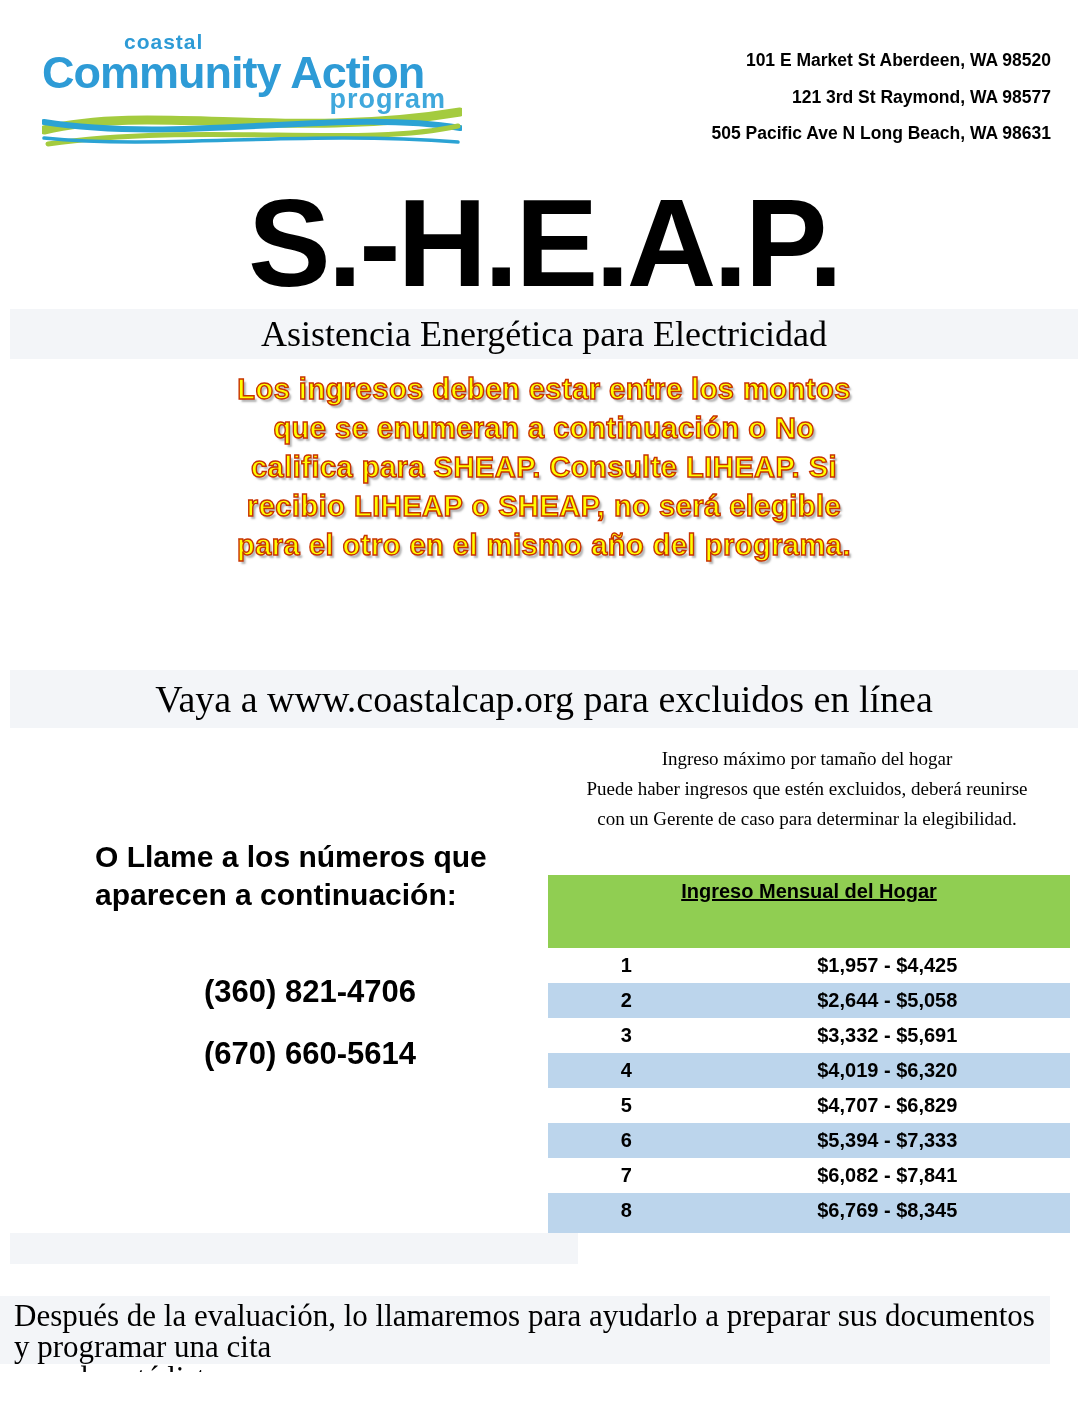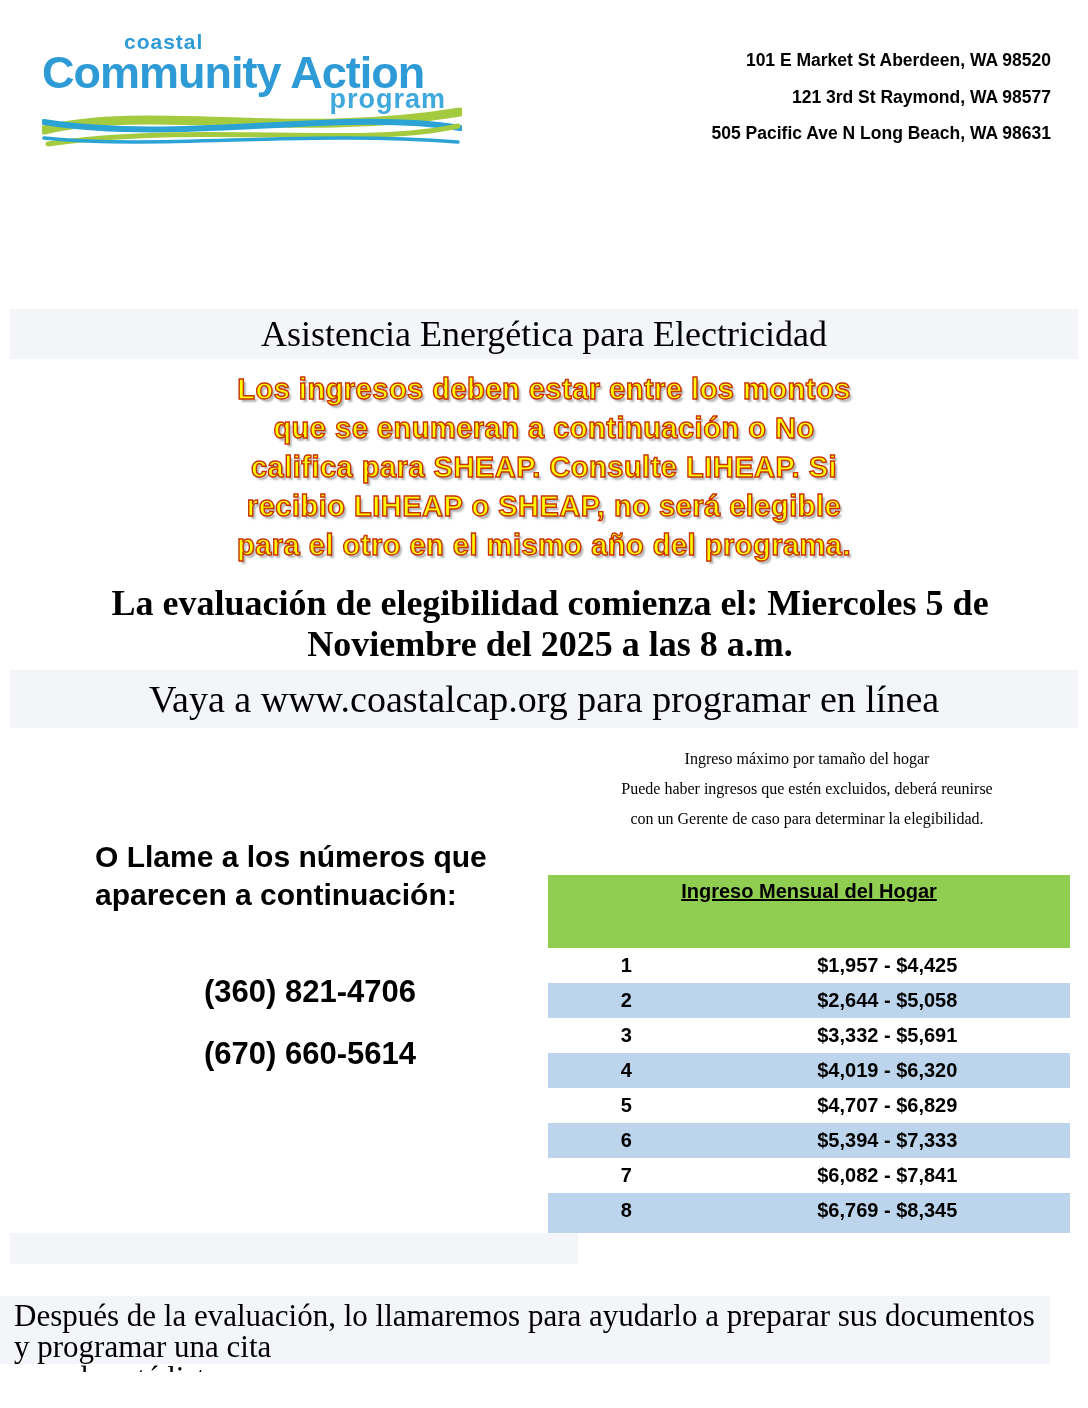--- a/index.html
+++ b/index.html
@@ -36,21 +36,21 @@
   }
   
   .schedule-heading {
     position:absolute; top:583px; left:20px; width:1060px; text-align:center;
     font-family:"Liberation Serif", serif; font-weight:bold;
     font-size:36px; line-height:41px; white-space:pre-line;
   }
   
   .income-note {
     position:absolute; left:540px; top:744px; width:534px; text-align:center;
-    font-family:"Liberation Serif", serif; font-size:16px; line-height:30px; white-space:pre-line;
+    font-family:"Liberation Serif", serif; font-size:19px; line-height:30px; white-space:pre-line;
   }
   
   .call-heading { position:absolute; left:95px; top:838px; width:420px; font-weight:bold; font-size:30px; line-height:38px; white-space:pre-line; }
   .phone { position:absolute; left:90px; width:440px; text-align:center; font-weight:bold; font-size:31px; }
   .phone-1 { top:974px; }
   .phone-2 { top:1036px; }
   
   .income-table { position:absolute; left:548px; top:875px; width:522px; font-weight:bold; font-size:20px; }
   .table-header { background:#90ce52; height:73px; text-align:center; padding-top:5px; }
   .table-header .hdr-text { text-decoration:underline; }
@@ -83,33 +83,32 @@
       <path d="M2,38 C120,50 260,30 416,42" stroke="#2ba3d4" stroke-width="3.5" fill="none" stroke-linecap="round"></path>
     </svg>
   </div>
 
   <div class="addresses">
     <div>101 E Market St Aberdeen, WA 98520</div>
     <div>121 3rd St Raymond, WA 98577</div>
     <div>505 Pacific Ave N Long Beach, WA 98631</div>
   </div>
 
+  <div class="main-title">S.-H.E.A.P.</div>
 
   <div class="band subtitle-band">Asistencia Energética para Electricidad</div>
 
   <div class="warning">Los ingresos deben estar entre los montos
 que se enumeran a continuación o No
 califica para SHEAP. Consulte LIHEAP. Si
 recibio LIHEAP o SHEAP, no será elegible
 para el otro en el mismo año del programa.</div>
 
-  <div class="schedule-heading">La evaluación de elegibilidad comienza el: Miercoles 5 de
-Noviembre del 2025 a las 8 a.m.</div>
 
-  <div class="band link-band">Vaya a www.coastalcap.org para programar en línea</div>
+  <div class="band link-band">Vaya a www.coastalcap.org para excluidos en línea</div>
 
   <div class="income-note">Ingreso máximo por tamaño del hogar
 Puede haber ingresos que estén excluidos, deberá reunirse
 con un Gerente de caso para determinar la elegibilidad.</div>
 
   <div class="call-heading">O Llame a los números que
 aparecen a continuación:</div>
   <div class="phone phone-1">(360) 821-4706</div>
   <div class="phone phone-2">(670) 660-5614</div>
 

